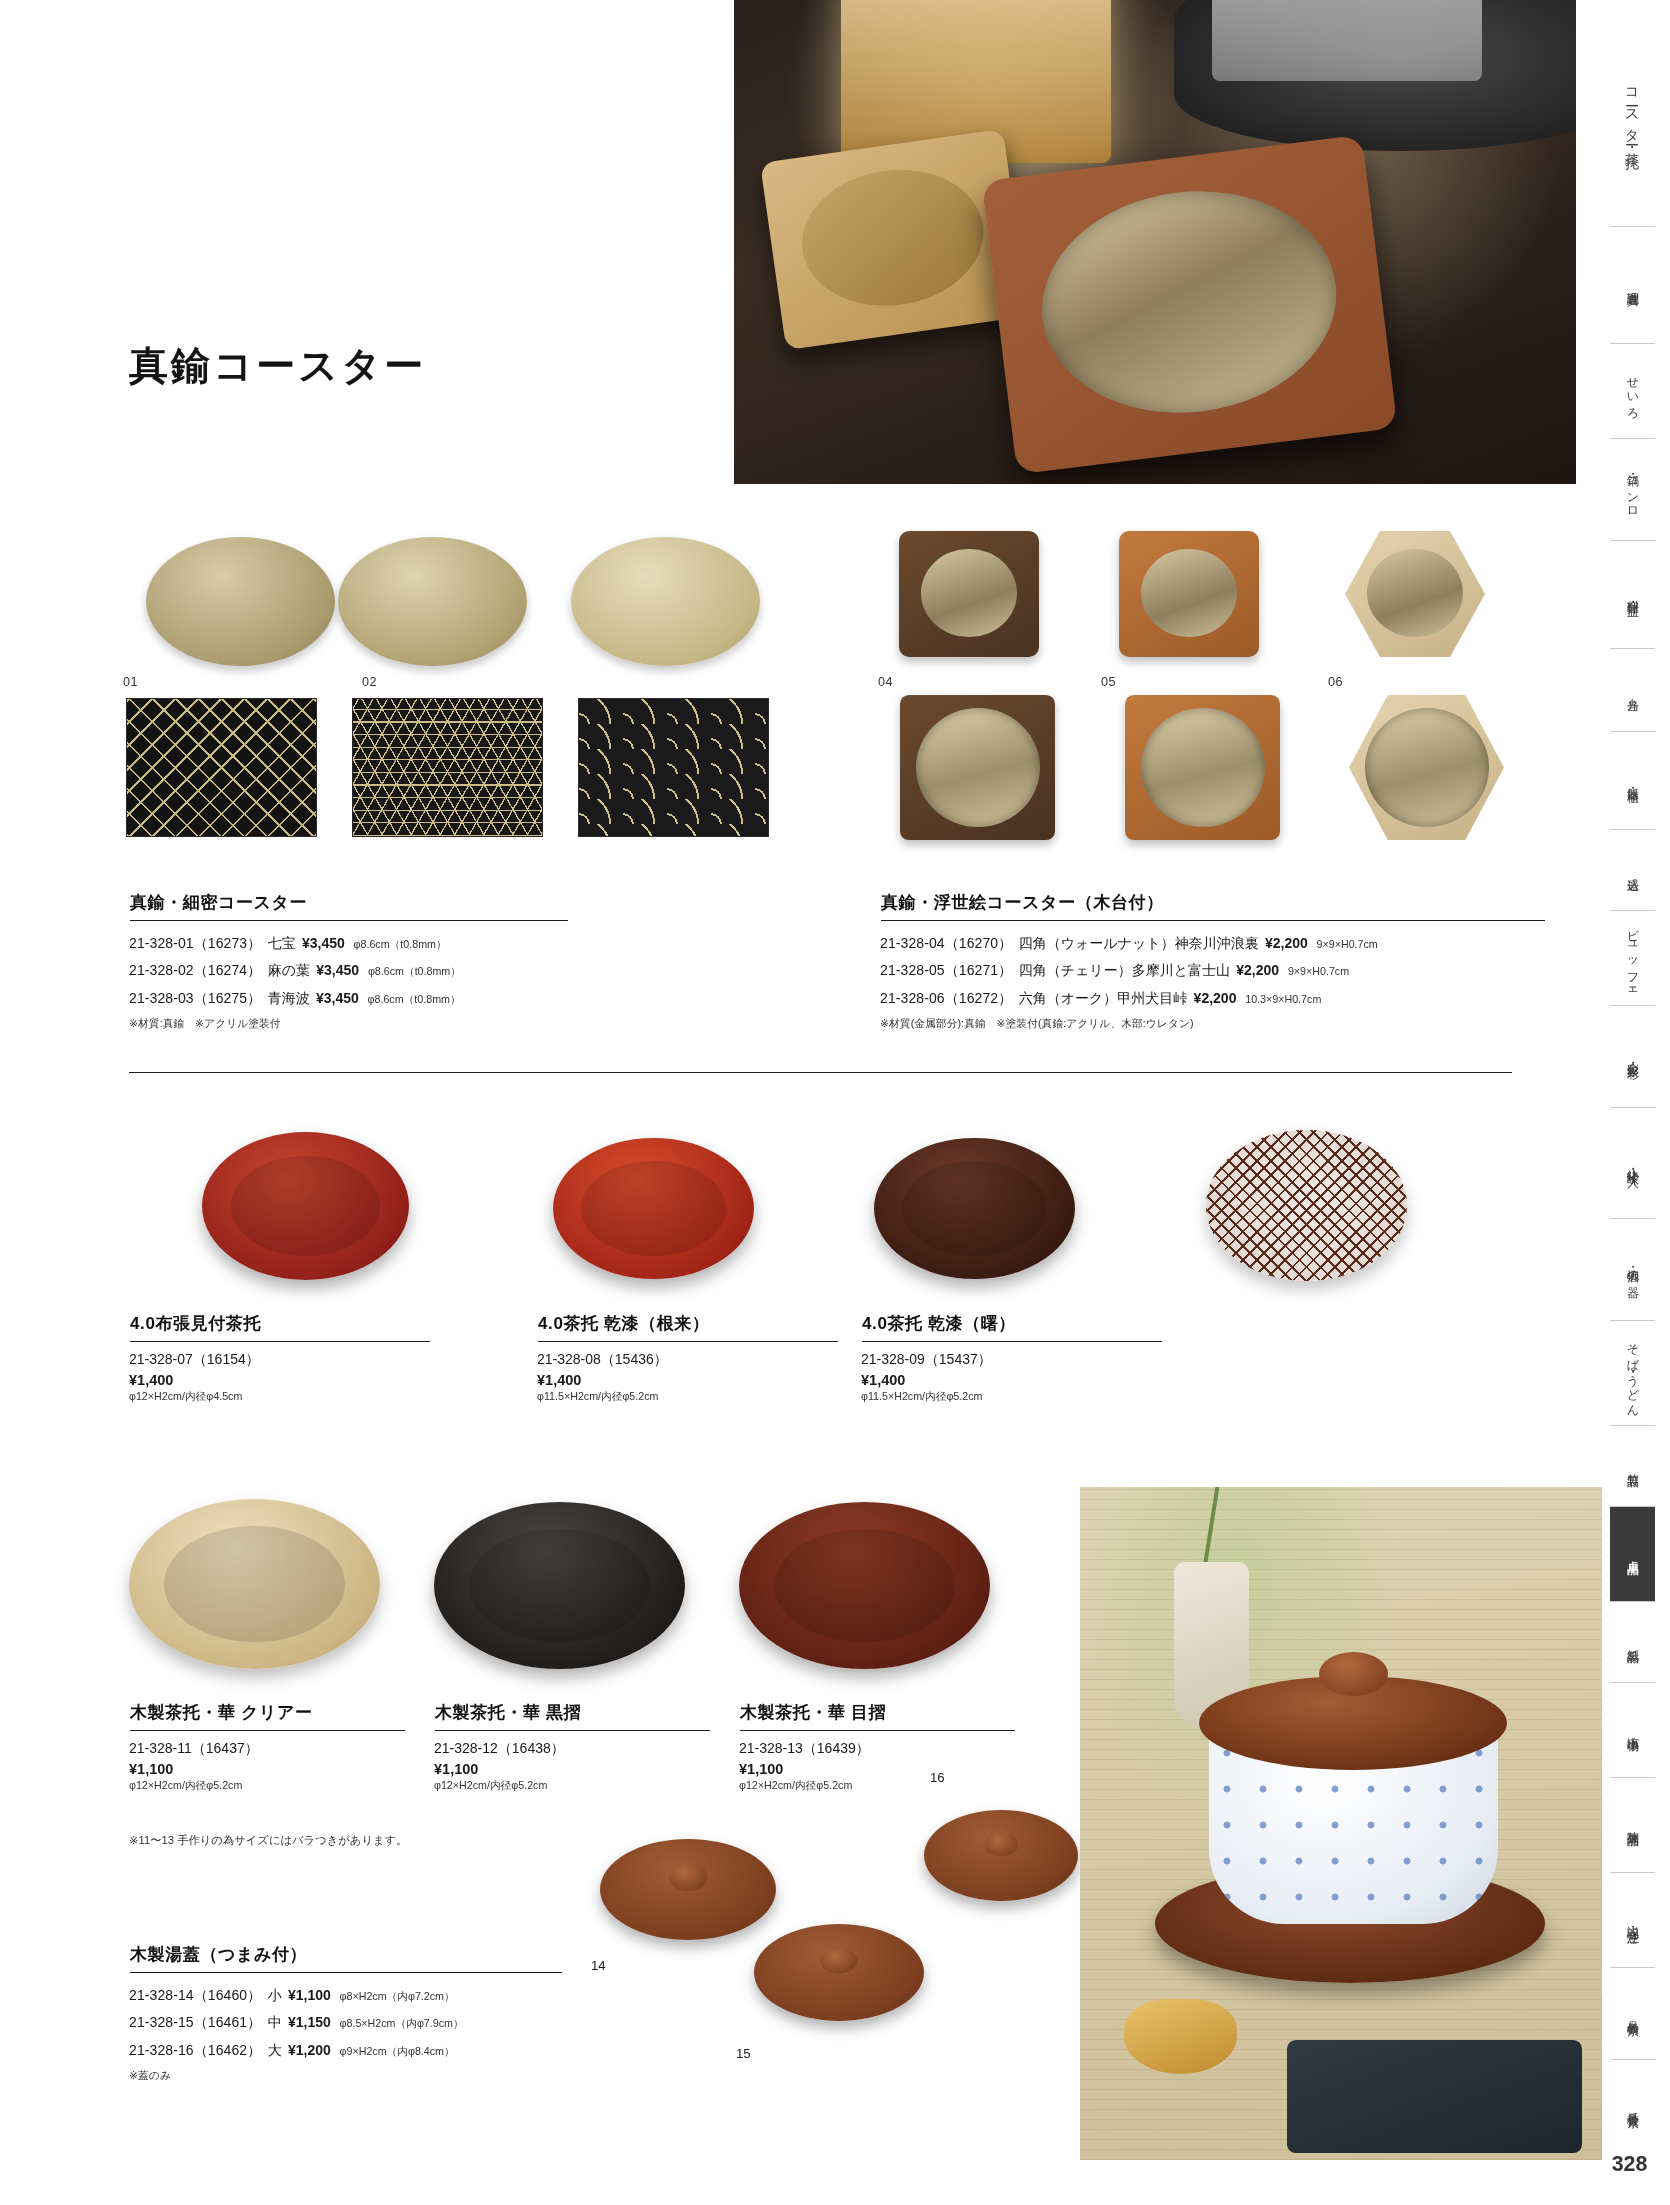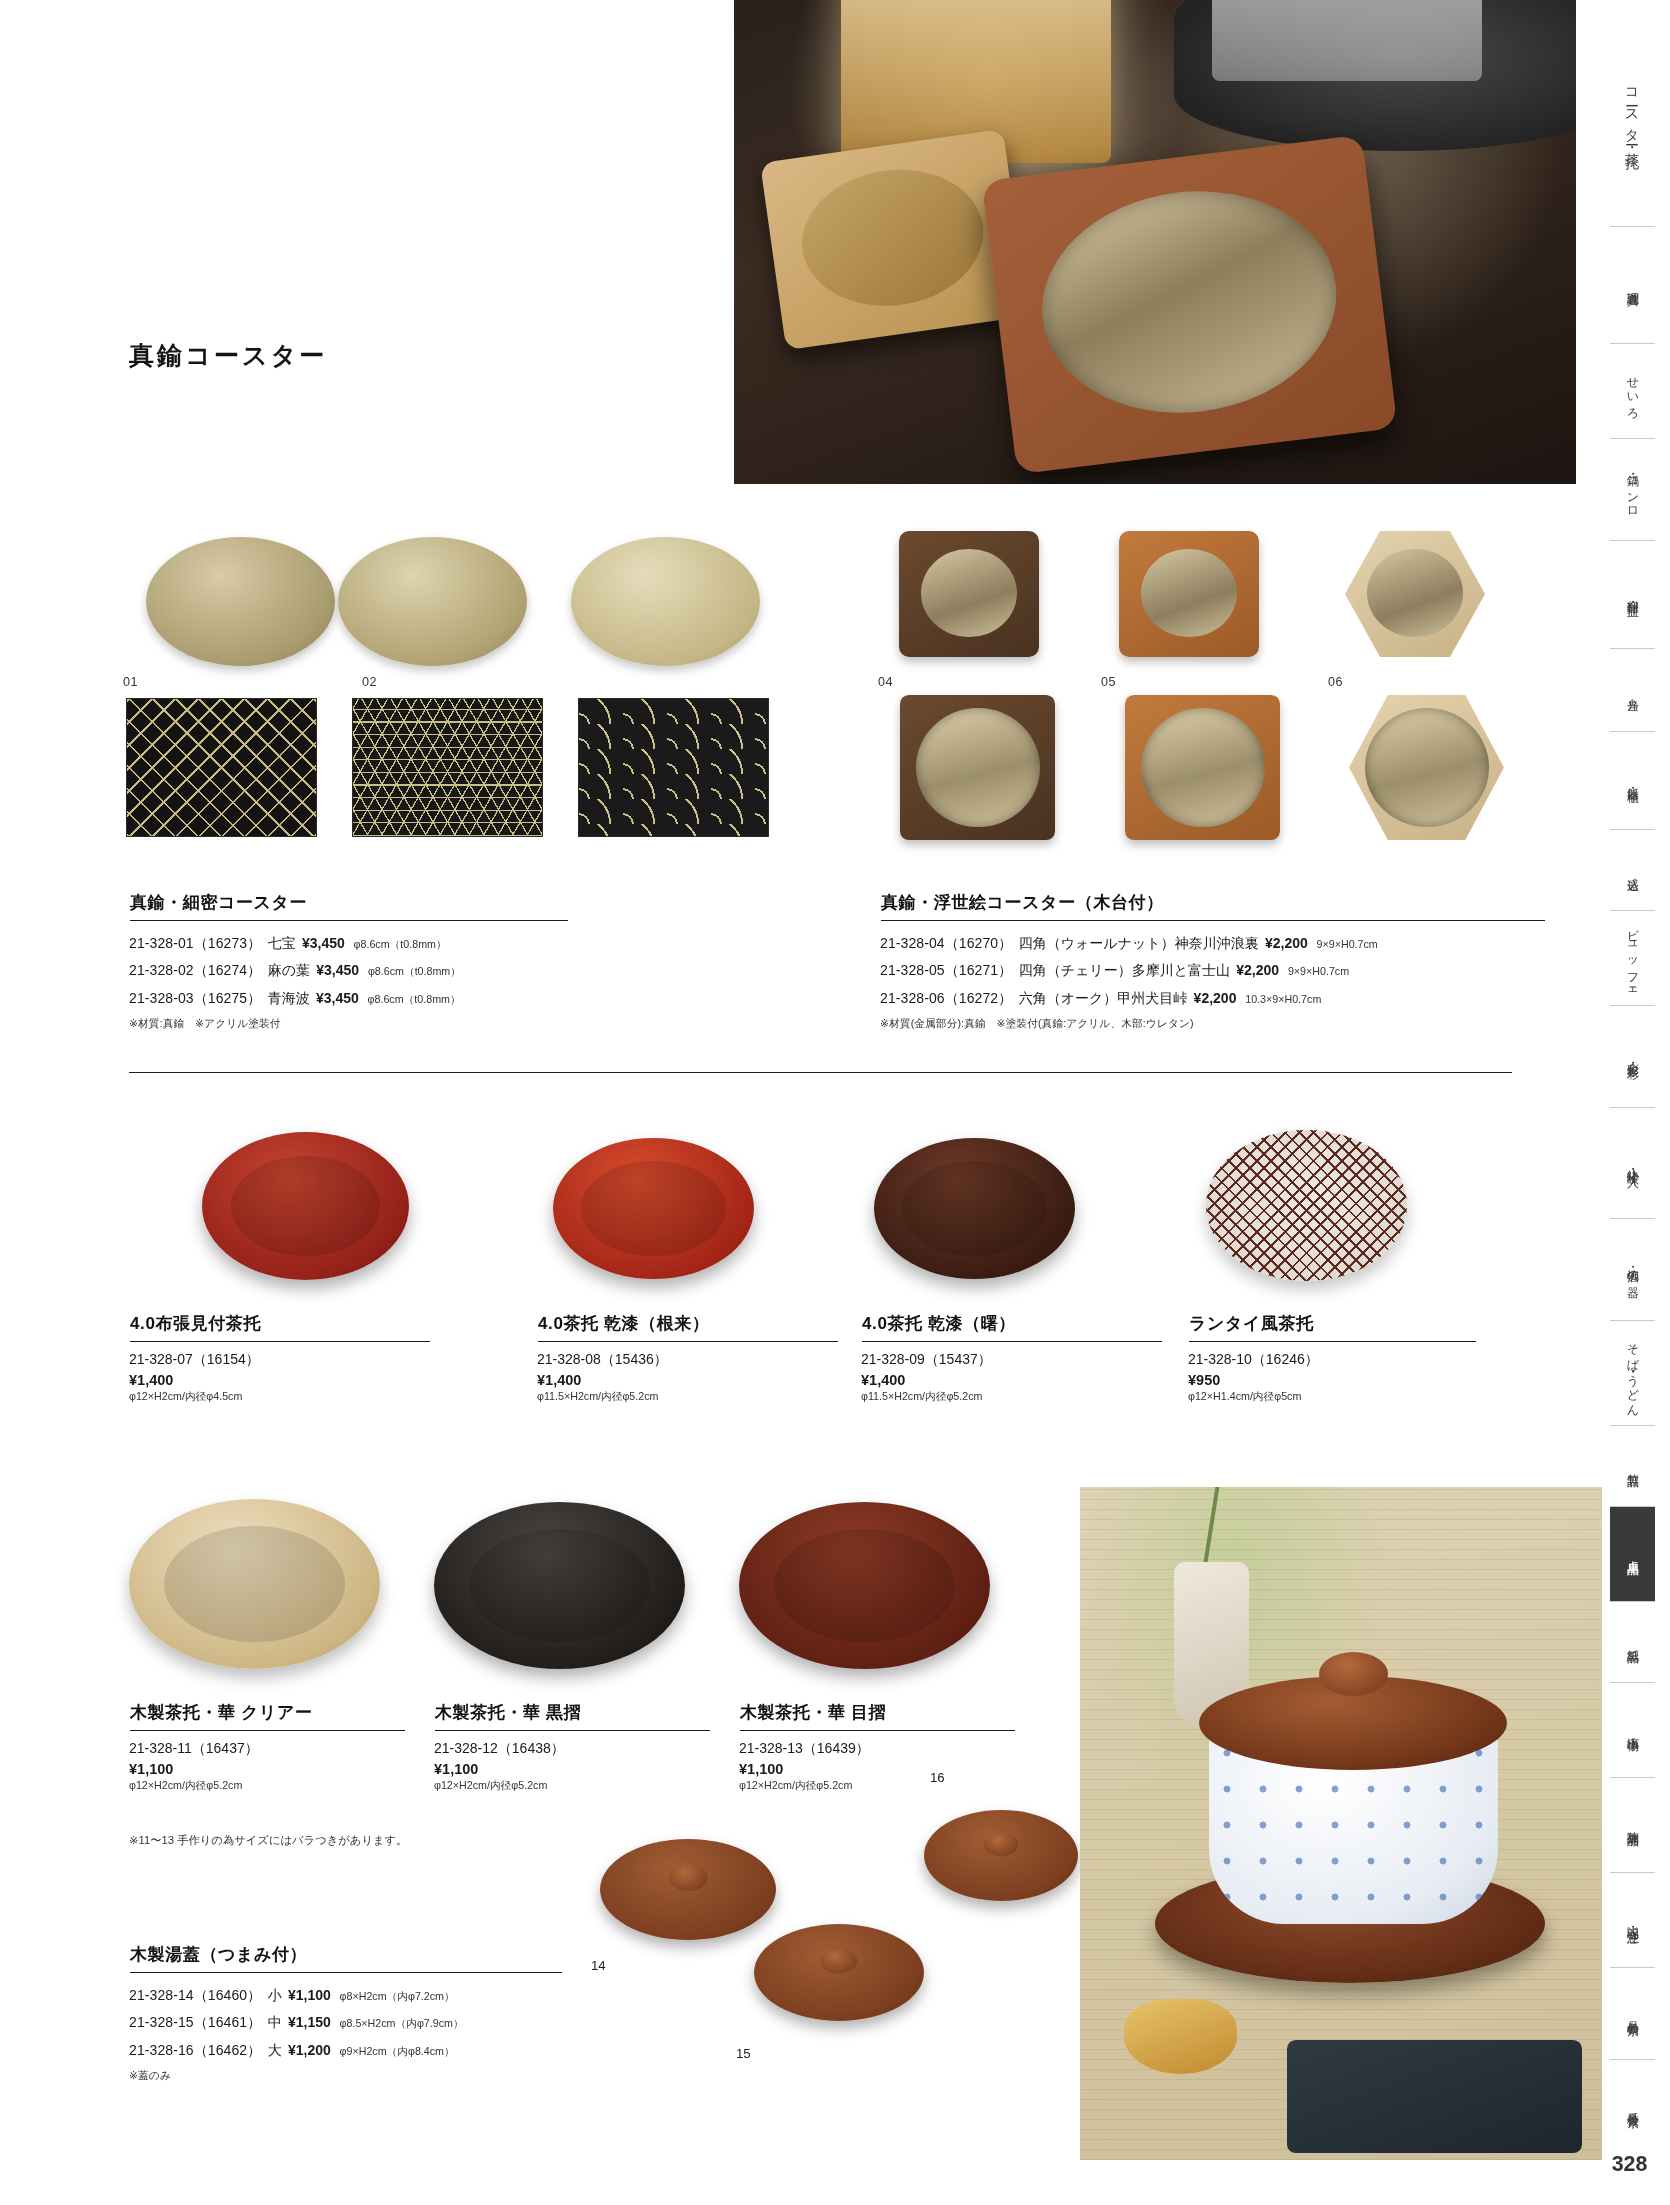--- a/index.html
+++ b/index.html
@@ -68,21 +68,21 @@
   .hero .coasterB:after{
     content:"";position:absolute;left:44px;top:35px;width:295px;height:220px;
     border-radius:50%;
     background:linear-gradient(160deg,#d9c9a3 0%,#8e7e5c 45%,#c9bb95 100%);
     box-shadow:inset 0 0 19px rgba(0,0,0,.35);
   }
 
   
   .title-block{position:absolute;left:129px;top:339px;width:566px;}
   .title-block h1{
-    margin:0;font-size:25px;font-weight:700;letter-spacing:3.1px;color:#141414;
+    margin:0;font-size:39px;font-weight:700;letter-spacing:3.1px;color:#141414;
     font-family:"DejaVu Sans","Liberation Sans",sans-serif;
   }
   .title-block p{
     margin:17.6px 0 0 0;font-size:16.3px;line-height:1.62;color:#262626;letter-spacing:0.3px;
   }
 
   
   .swatch{position:absolute;}
   .oval{
     width:189px;height:129px;border-radius:50%;
@@ -461,28 +461,20 @@
     </div>
   </div>
   <div class="spec" style="left:861px;top:1311px;width:302px;">
     <h3>4.0茶托 乾漆（曙）</h3>
     <div class="rows">
       <div style="font-size:14px;">21-328-09（15437）</div>
       <div style="font-size:14.5px;font-weight:700;margin-top:2.5px;">¥1,400</div>
       <div style="font-size:10.7px;color:#333;margin-top:2.5px;">φ11.5×H2cm/内径φ5.2cm</div>
     </div>
   </div>
-  <div class="spec" style="left:1188px;top:1311px;width:289px;">
-    <h3>ランタイ風茶托</h3>
-    <div class="rows">
-      <div style="font-size:14px;">21-328-10（16246）</div>
-      <div style="font-size:14.5px;font-weight:700;margin-top:2.5px;">¥950</div>
-      <div style="font-size:10.7px;color:#333;margin-top:2.5px;">φ12×H1.4cm/内径φ5cm</div>
-    </div>
-  </div>
 
   <div class="dish d-clear" style="left:129px;top:1499px;width:251px;height:170px;">
       <div class="inner"></div>
     </div>
   <div class="dish d-black" style="left:434px;top:1502px;width:251px;height:167px;">
       <div class="inner"></div>
     </div>
   <div class="dish d-brown" style="left:739px;top:1502px;width:251px;height:167px;">
       <div class="inner"></div>
     </div>

